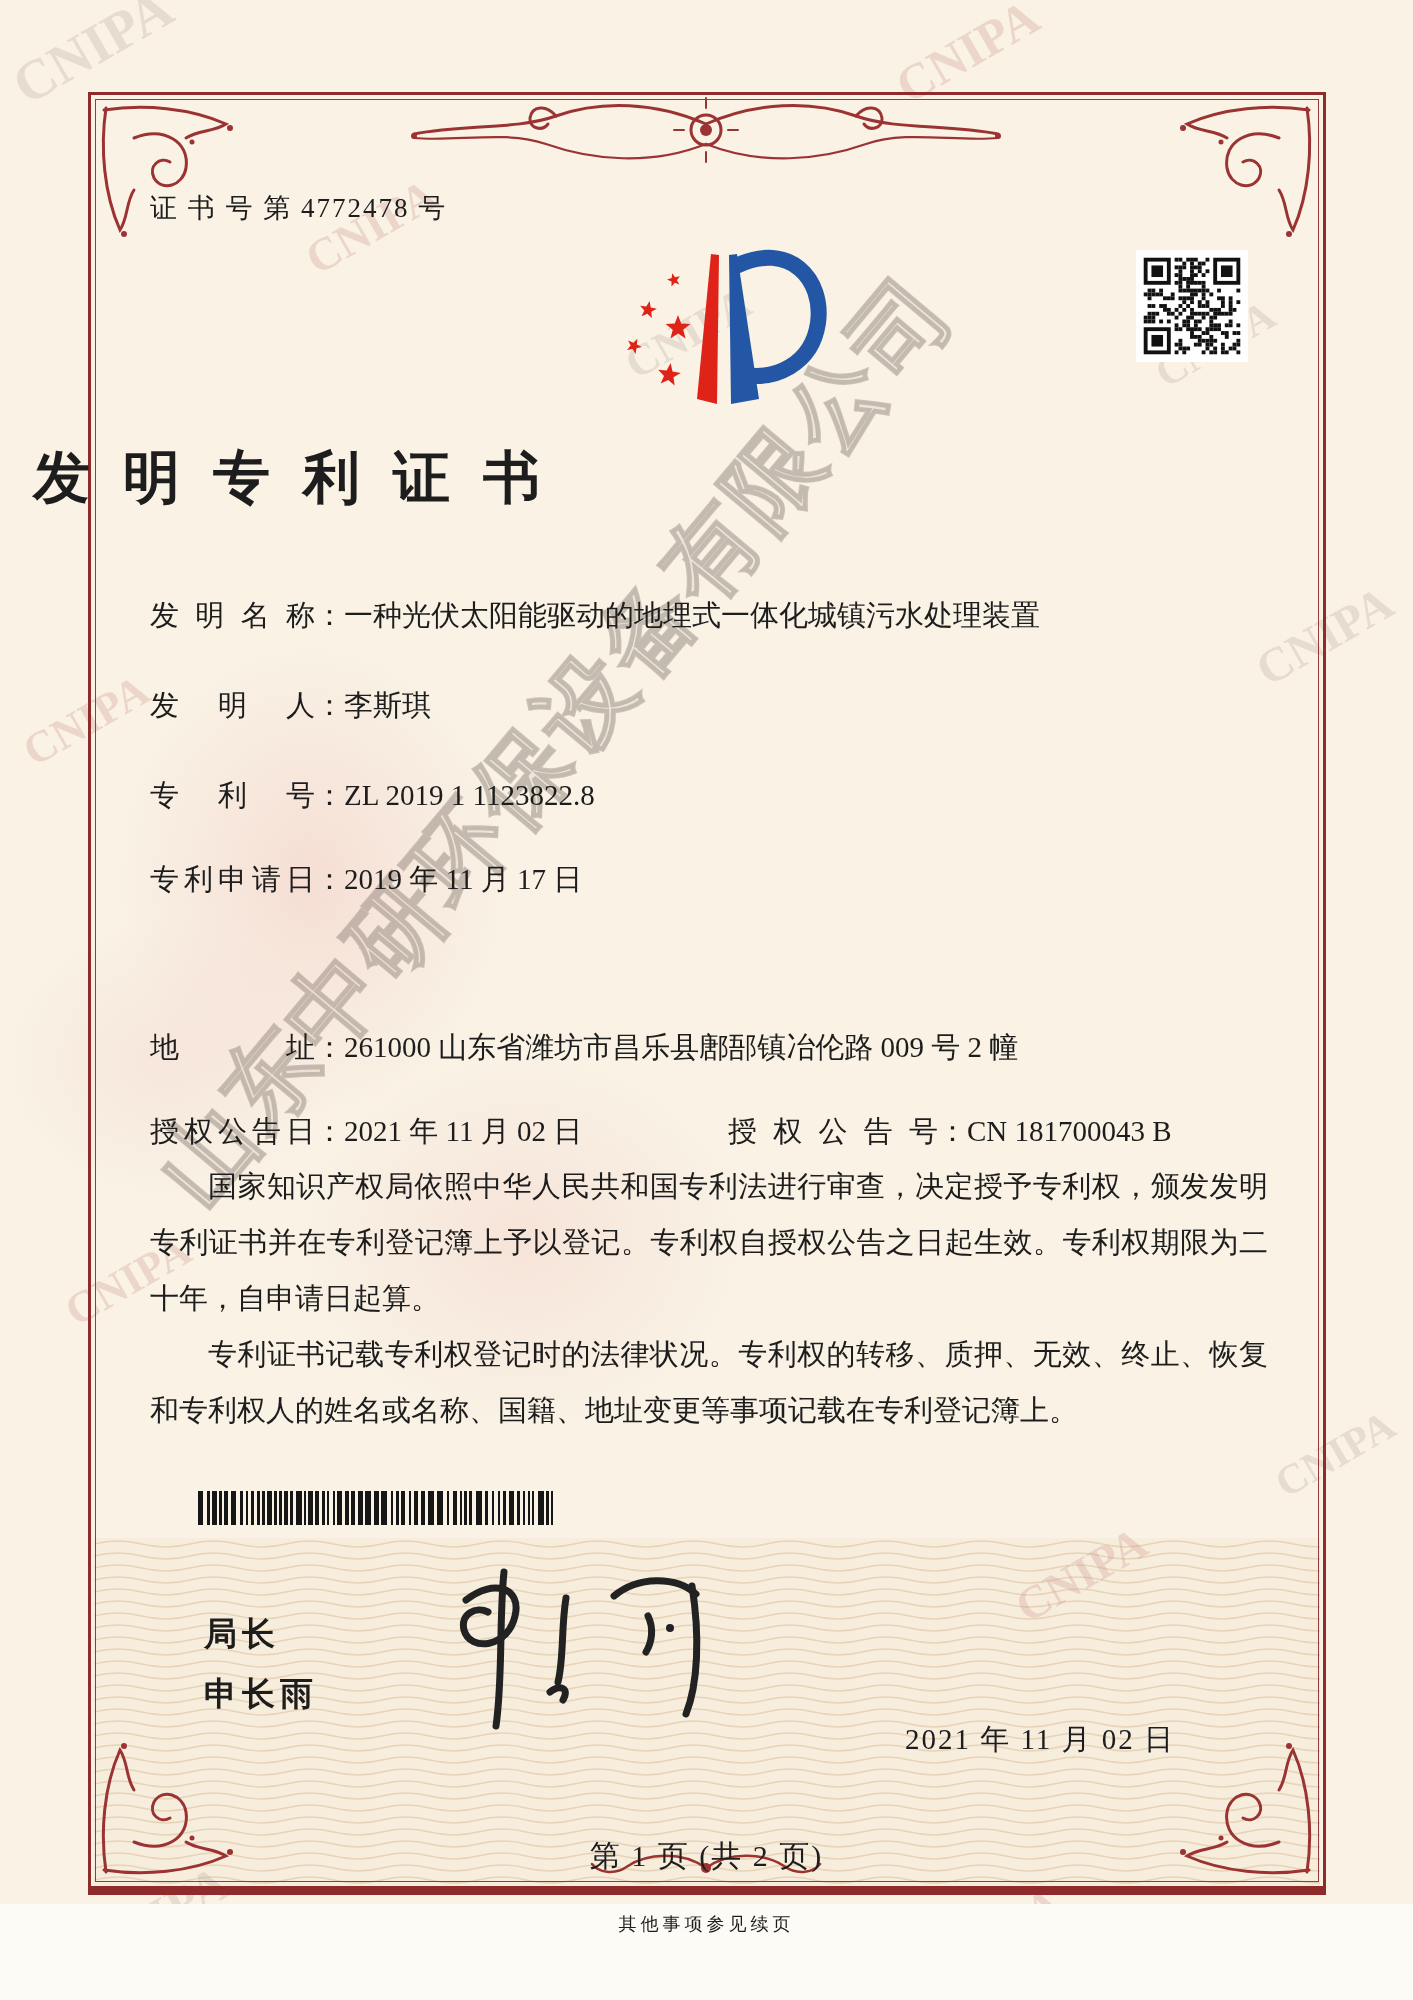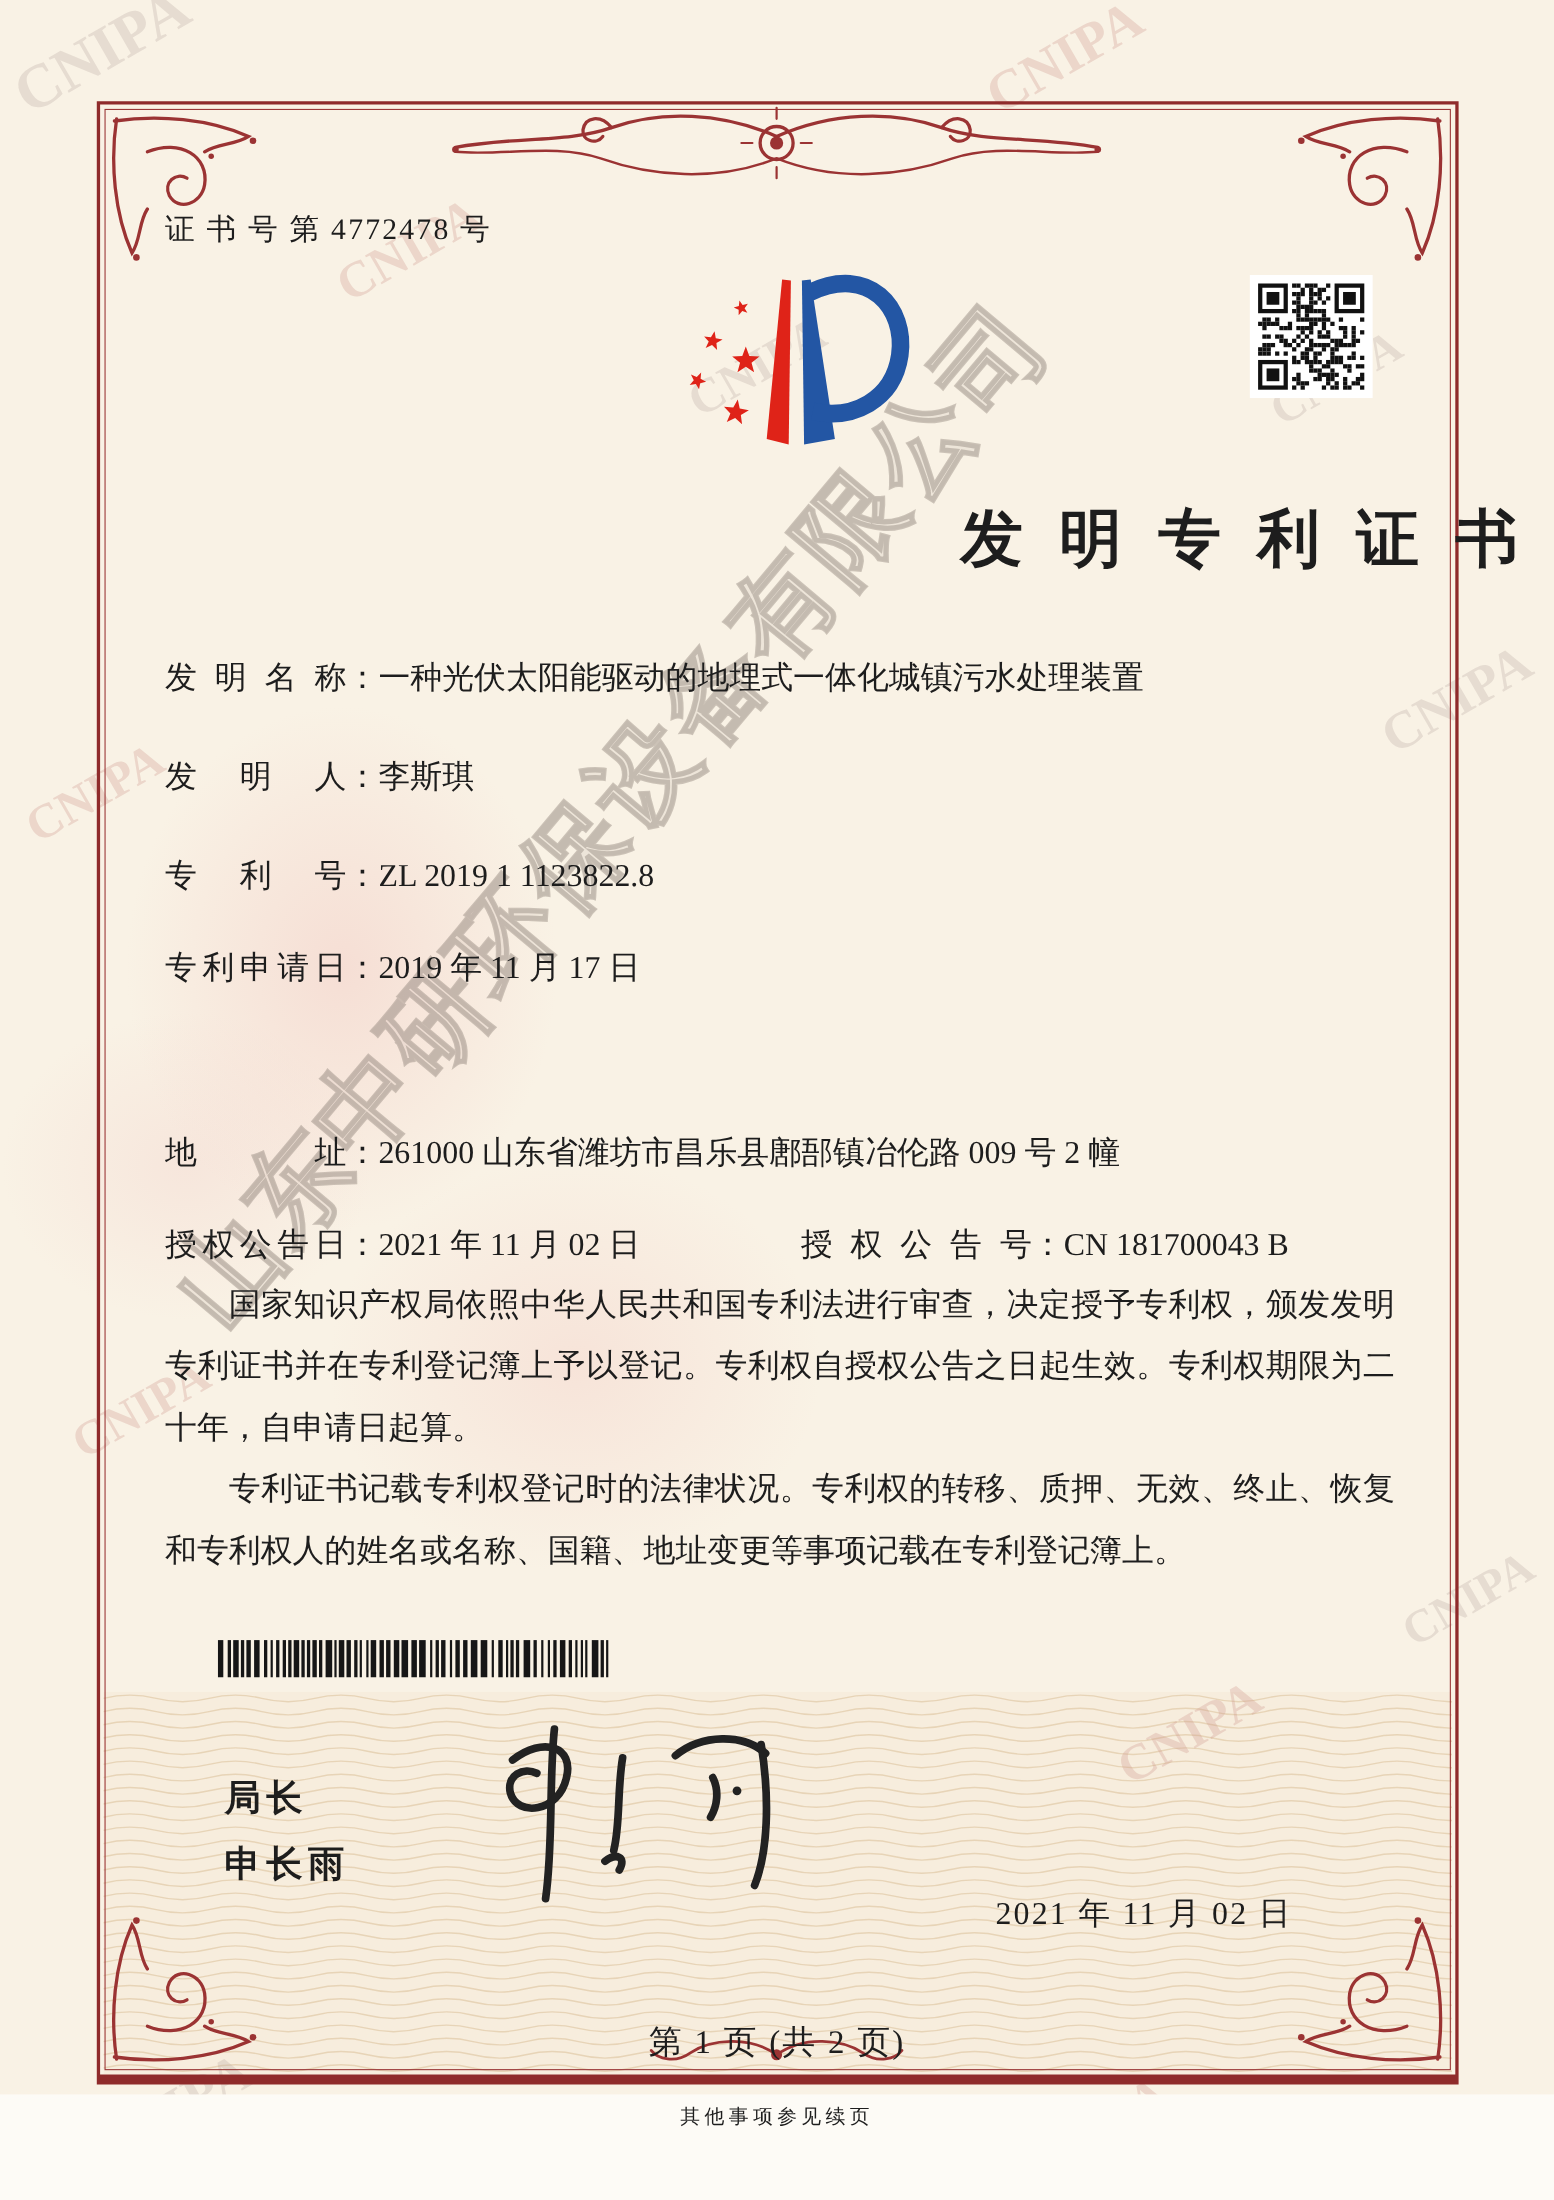--- a/index.html
+++ b/index.html
@@ -23,21 +23,21 @@
   
   .wm-company{position:absolute;left:555px;top:740px;transform:translate(-50%,-50%) rotate(-50deg);
     white-space:nowrap;font-size:94px;font-weight:700;letter-spacing:4px;z-index:1;
     color:rgba(170,158,150,.14);-webkit-text-stroke:2px rgba(140,128,120,.42);pointer-events:none}
   .cnipa-wm{position:absolute;transform:rotate(-30deg);font-weight:700;z-index:1;
     font-family:"Liberation Serif",serif;pointer-events:none;white-space:nowrap}
   
   .cert-no{position:absolute;left:150px;top:190px;font-size:27px;letter-spacing:2px;z-index:3}
   .logo{position:absolute;left:612px;top:228px;z-index:3}
   .qr{position:absolute;left:1136px;top:250px;z-index:3}
-  .title{position:absolute;left:0;right:0;top:452px;text-align:right;font-size:57px;font-weight:700;
+  .title{position:absolute;left:0;right:0;top:440px;text-align:left;font-size:57px;font-weight:700;
     letter-spacing:33px;padding-left:33px;z-index:3}
   .frow{position:absolute;left:150px;width:1130px;font-size:29px;z-index:3;white-space:nowrap}
   .r1{top:596px}.r2{top:686px}.r3{top:776px}.r4{top:860px}.r5{top:946px}.r6{top:1028px}.r7{top:1112px}
   .flabel{display:inline-block;width:165px;text-align:justify;text-align-last:justify;text-justify:inter-character;vertical-align:bottom}
   .grant{position:absolute;left:578px;top:0}
   .grant .flabel{width:210px}
   .paras{position:absolute;left:150px;top:1158px;width:1118px;z-index:3}
   .paras p{font-size:29px;line-height:56px;text-indent:2em;text-align:justify}
   .barcode{position:absolute;left:198px;top:1491px;z-index:3}
   .waves{position:absolute;left:94px;top:1538px;z-index:0}

